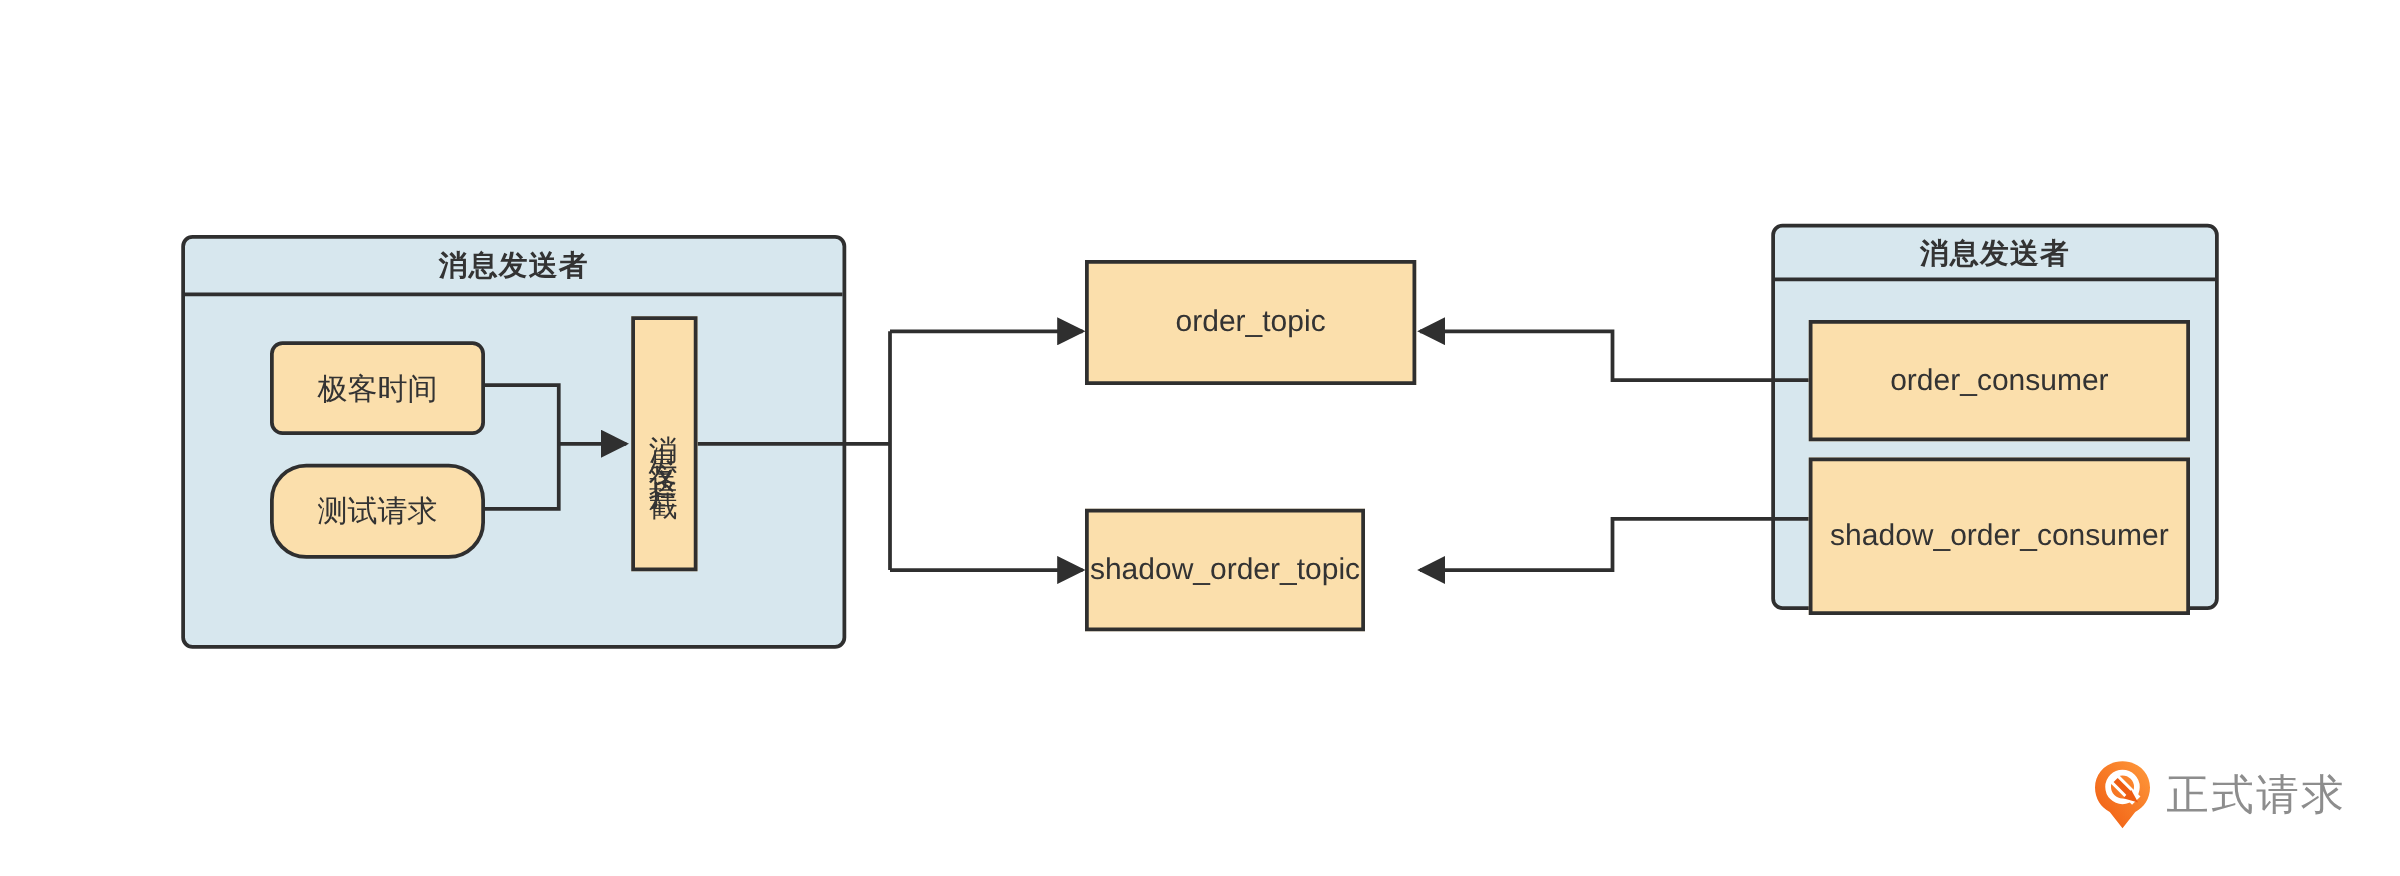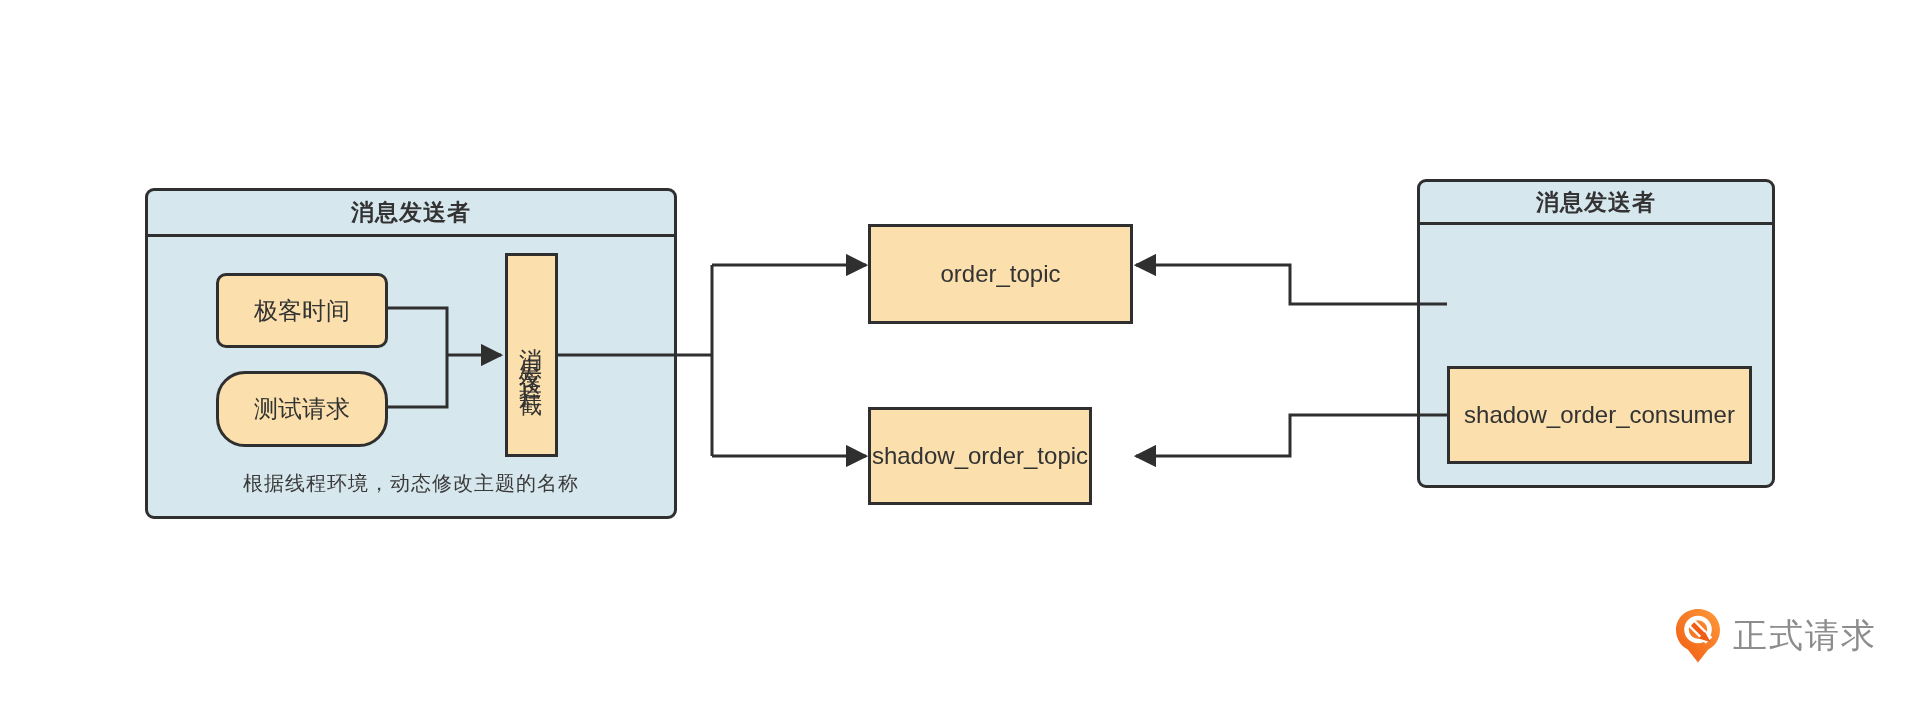--- a/index.html
+++ b/index.html
@@ -82,30 +82,32 @@
   </svg>
 
   <div class="node rounded" style="left:216px;top:273px;width:172px;height:75px;">
     <span>极客时间</span>
   </div>
   <div class="node rounded" style="left:216px;top:371px;width:172px;height:76px;border-radius:29px;">
     <span>测试请求</span>
   </div>
   <div class="node vertical" style="left:505px;top:253px;width:53px;height:204px;">消息发送拦截</div>
 
-  <div class="caption" style="left:145px;top:470px;width:532px;">根据线程环境，动态修改主题的名称</div>
 
-  <div class="node" style="left:868px;top:224px;width:265px;height:100px;">
+  <div class="node" style="left:868px;top:208px;width:265px;height:100px;">
     <span>order_topic</span>
   </div>
   <div class="node" style="left:868px;top:407px;width:224px;height:98px;">
     <span>shadow_order_topic</span>
   </div>
 
-  <div class="node" style="left:1447px;top:366px;width:305px;height:98px;">
+  <div class="node" style="left:1447px;top:256px;width:305px;height:97px;">
+    <span>order_consumer</span>
+  </div>
+  <div class="node" style="left:1447px;top:366px;width:305px;height:126px;">
     <span>shadow_order_consumer</span>
   </div>
 
   <div class="logo">
     <svg width="46" height="56" viewBox="0 0 46 56">
       <defs>
         <linearGradient id="lg" x1="1" y1="0" x2="0" y2="1">
           <stop offset="0" stop-color="#ff9a3c"></stop>
           <stop offset="1" stop-color="#ef5a10"></stop>
         </linearGradient>

